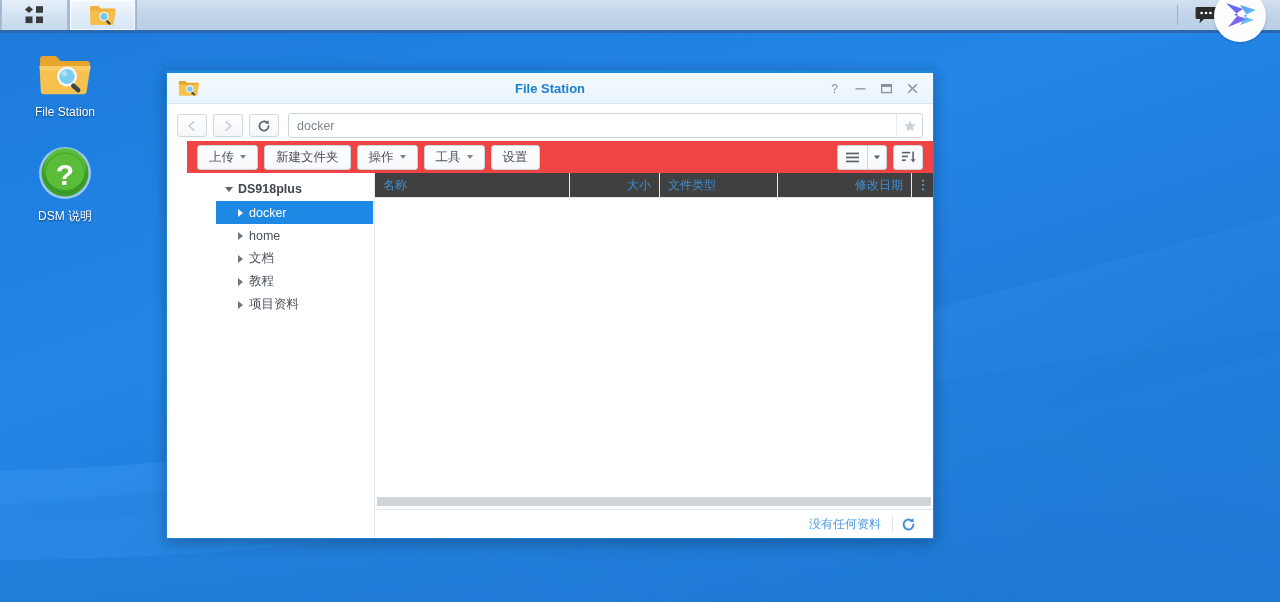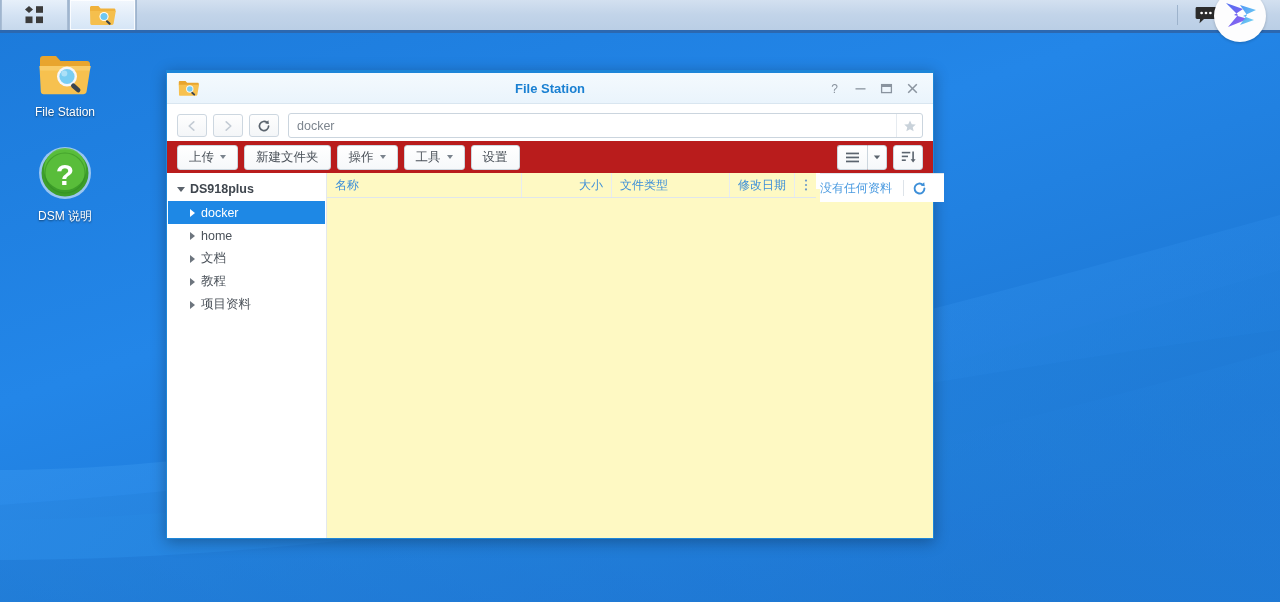--- a/index.html
+++ b/index.html
@@ -167,22 +167,23 @@
   #search-input {
     flex: 1; border: none; outline: none;
     font-size: 12px; color: #2b2b2b; background: transparent;
     font-family: "Liberation Sans", sans-serif;
   }
   #search-input::placeholder { color: #a8b0b8; }
 
   
   #toolbar {
     height: 32px; display: flex; align-items: center;
-    padding: 0 10px; gap: 6px; background: #b91c1c;
+    padding: 0 10px; gap: 6px; background: #ef4444;
     flex: none;
+    margin-left: 20px;
   }
   .tbtn {
     height: 25px; padding: 0 11px;
     border: 1px solid #ccd6de; border-radius: 3px;
     background: linear-gradient(180deg,#ffffff 0%, #f6f8fa 100%);
     font-size: 12.5px; color: #4a5159;
     display: flex; align-items: center; gap: 6px;
     cursor: pointer; white-space: nowrap;
     font-family: "Liberation Sans", sans-serif;
   }
@@ -208,21 +209,21 @@
     display:flex; align-items:center; justify-content:center; cursor:pointer;
   }
   .sortbtn {
     width: 30px; height: 25px;
     border: 1px solid #ccd6de; border-radius: 3px;
     background: linear-gradient(180deg,#ffffff 0%, #f6f8fa 100%);
     display:flex; align-items:center; justify-content:center; cursor:pointer;
   }
 
   
-  #win-body { flex: 1; display: flex; min-height: 0; }
+  #win-body { flex: 1; display: flex; min-height: 0; margin-left: 48px; }
 
   #sidebar {
     width: 160px; background: #fff;
     border-right: 1px solid #e3e8ed;
     padding-top: 4px;
     overflow: hidden;
     flex: none;
   }
   .tree-root {
     display: flex; align-items: center; gap: 5px;
@@ -246,21 +247,21 @@
     border-top: 5px solid #5b636c;
   }
   .tri-right {
     width: 0; height: 0;
     border-top: 4px solid transparent;
     border-bottom: 4px solid transparent;
     border-left: 5px solid #6d757e;
   }
   .tree-item.selected .tri-right { border-left-color: #ffffff; }
 
-  #filepane { flex: 1; display: flex; flex-direction: row; min-width: 0; background: #fef9c3; }
+  #filepane { flex: 1; display: flex; flex-direction: column; min-width: 0; background: #404040; }
 
   #colhead {
     height: 25px; display: flex; align-items: stretch;
     border-bottom: 1px solid #e0e6ec;
     font-size: 12px; color: #3d8fd8;
     flex: none;
   }
   .col {
     display: flex; align-items: center;
     border-right: 1px solid #e7ecf1;

